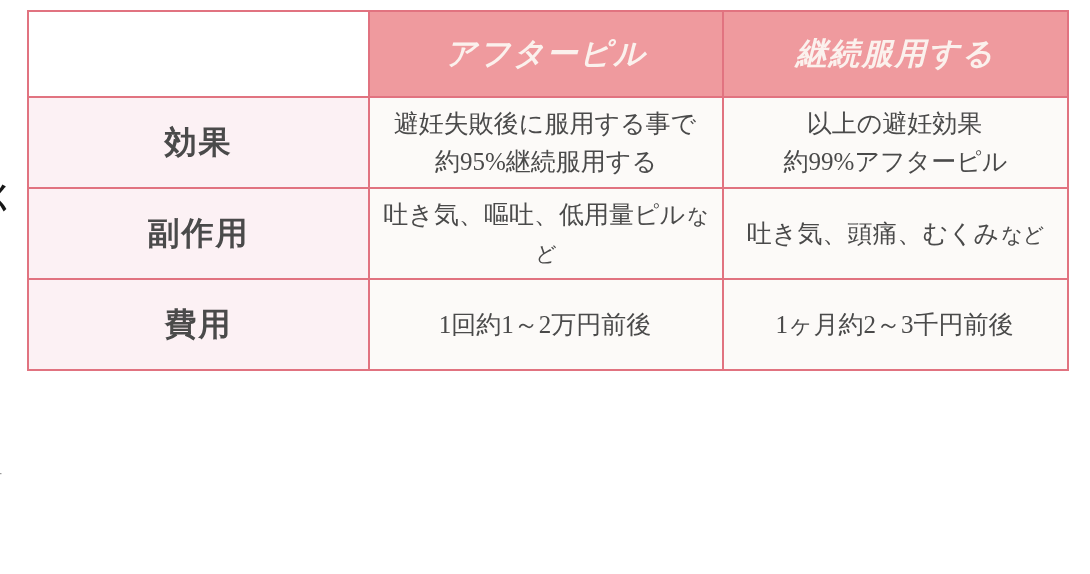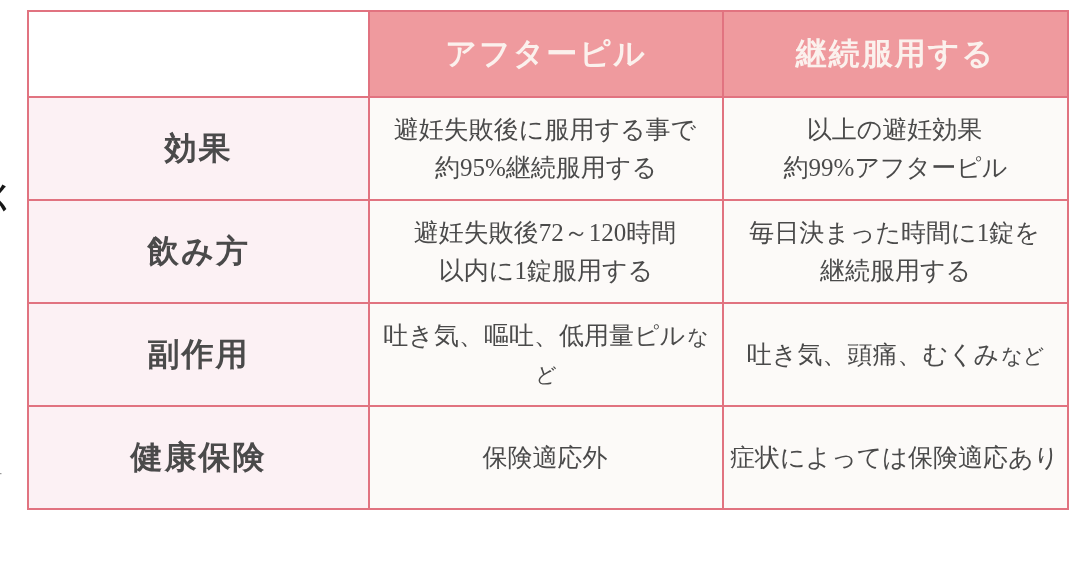--- a/index.html
+++ b/index.html
@@ -9,22 +9,22 @@
     position:relative;overflow:hidden;
   }
   .canvas{position:absolute;inset:0;overflow:hidden;}
   table.cmp{
     position:absolute;left:27px;top:10px;width:1040px;
     border-collapse:collapse;table-layout:fixed;
     border:2px solid var(--border,#E17380);
   }
   col.c0{width:341px;} col.c1{width:354px;} col.c2{width:345px;}
   th,td{border:2px solid var(--border,#E17380);text-align:center;vertical-align:middle;padding:0 6px;}
-  thead tr{height:86px;}
-  tbody tr{height:103px;}
+  thead tr{height:86px;font-style:italic;}
+  tbody tr{height:91px;}
   th.corner{background:var(--corner-bg,#ffffff);}
   th.hdr{
     background:var(--header-bg,#EF9A9E);
     color:var(--header-text,#FBF1ED);
     font-size:31px;font-weight:bold;letter-spacing:2px;
   }
   th.rowlabel{
     background:var(--label-bg,#FCF1F4);
     color:var(--text,#4A4A4A);
     font-size:32px;font-weight:bold;letter-spacing:2px;
@@ -64,49 +64,38 @@
         <td class="cell">
           <div class="l1"><span>避妊失敗後に服用する事で</span><span class="suffix"></span></div>
           <div class="l2">約95%継続服用する</div>
         </td>
         <td class="cell">
           <div class="l1"><span>以上の避妊効果</span><span class="suffix"></span></div>
           <div class="l2">約99%アフターピル</div>
         </td>
       </tr>
       <tr>
-        <th class="rowlabel">飲み方</th>
-        <td class="cell">
-          <div class="l1"><span>避妊失敗後72～120時間</span><span class="suffix"></span></div>
-          <div class="l2">以内に1錠服用する</div>
-        </td>
-        <td class="cell">
-          <div class="l1"><span>毎日決まった時間に1錠を</span><span class="suffix"></span></div>
-          <div class="l2">継続服用する</div>
-        </td>
-      </tr>
-      <tr>
         <th class="rowlabel">副作用</th>
         <td class="cell">
           <div class="l1"><span>吐き気、嘔吐、低用量ピル</span><span class="suffix">など</span></div>
           <div class="l2"></div>
         </td>
         <td class="cell">
           <div class="l1"><span>吐き気、頭痛、むくみ</span><span class="suffix">など</span></div>
           <div class="l2"></div>
         </td>
       </tr>
       <tr>
-        <th class="rowlabel">健康保険</th>
+        <th class="rowlabel">費用</th>
         <td class="cell">
-          <div class="l1"><span>保険適応外</span><span class="suffix"></span></div>
+          <div class="l1"><span>1回約1～2万円前後</span><span class="suffix"></span></div>
           <div class="l2"></div>
         </td>
         <td class="cell">
-          <div class="l1"><span>症状によっては保険適応あり</span><span class="suffix"></span></div>
+          <div class="l1"><span>1ヶ月約2～3千円前後</span><span class="suffix"></span></div>
           <div class="l2"></div>
         </td>
       </tr>
     </tbody>
   </table>
 
   <span class="artifact a-top">く</span>
   <span class="artifact a-bottom">-</span>
 </div>
 

